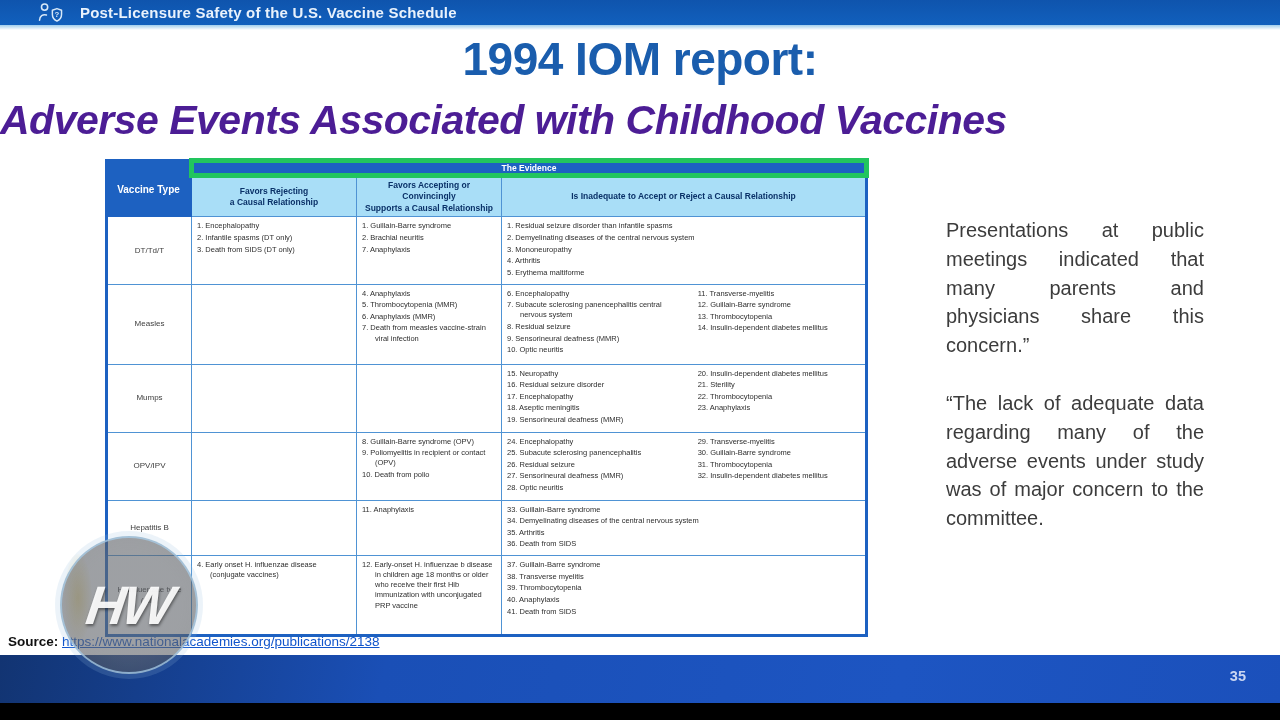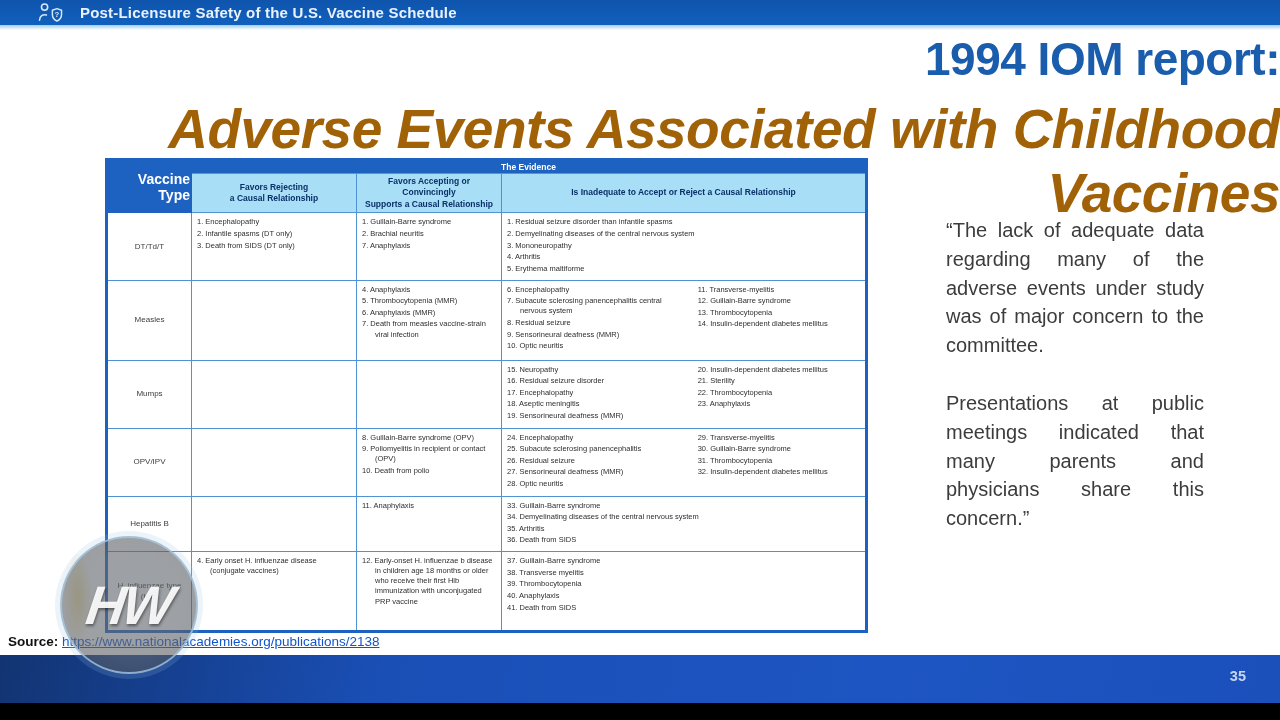--- a/index.html
+++ b/index.html
@@ -17,43 +17,43 @@
     color:#e9f2fc; z-index:2;
   }
   .top-bar-title { font-size:15px; font-weight:600; letter-spacing:.2px; }
   .top-bar-edge {
     position:absolute; top:25px; left:0; width:1280px; height:5px;
     background:linear-gradient(180deg,#9fcdec,rgba(255,255,255,0)); z-index:2;
   }
 
   
   .slide-title {
-    position:absolute; top:32px; left:0; width:1280px; text-align:right;
+    position:absolute; top:32px; left:0; width:1280px; text-align:center;
     font-size:46px; font-weight:800; color:#1a5dad; letter-spacing:-.5px;
   }
   .slide-subtitle {
-    position:absolute; top:97px; left:0; width:1280px; text-align:right;
-    font-size:55px; font-weight:700; font-style:italic; color:#a16207;
+    position:absolute; top:97px; left:0; width:1280px; text-align:left;
+    font-size:41px; font-weight:700; font-style:italic; color:#4c1d95;
     letter-spacing:-.5px;
   }
 
   
   table.iom-table {
     position:absolute; left:105px; top:158px; width:760px;
     border-collapse:collapse; table-layout:fixed;
     border:3px solid #1d61c1; background:#fff;
   }
   .iom-table th, .iom-table td { border:1px solid #4f93d4; }
   th.evidence {
     background:#1d61c1; color:#ffffff; font-size:8.5px; font-weight:700;
-    height:14px; padding:0; text-align:center; border:1px solid #22c55e;margin-top:27px;
+    height:14px; padding:0; text-align:center; border:5px solid #22c55e;margin-top:27px;
   }
   th.vt {
-    background:#1d61c1; color:#ffffff; font-size:14px; font-weight:700;
-    text-align:right; vertical-align:middle; border:1px solid #1d61c1;
+    background:#1d61c1; color:#ffffff; font-size:10px; font-weight:700;
+    text-align:center; vertical-align:middle; border:1px solid #1d61c1;
   }
   th.colhead {
     background:#a9def7; color:#0a3168; font-size:8.5px; font-weight:700;
     text-align:center; vertical-align:middle; white-space:pre-line;
     height:38px; padding:2px 4px; line-height:1.35;
   }
   tr.r1{height:62px} tr.r2{height:80px} tr.r3{height:68px}
   tr.r4{height:68px} tr.r5{height:54px} tr.r6{height:80px}
   td.vaccine-cell {
     text-align:center; vertical-align:middle; font-size:8px; color:#3d3d3d;
@@ -290,22 +290,22 @@
               <div class="line">40. Anaphylaxis</div>
               <div class="line">41. Death from SIDS</div>
             </div>
           </div>
         </td>
   </tr>
 </tbody>
   </table>
 
 <div class="quote">
+  <p>Presentations at public meetings indicated that many parents and physicians share this concern.”</p>
   <p>“The lack of adequate data regarding many of the adverse events under study was of major concern to the committee.</p>
-  <p>Presentations at public meetings indicated that many parents and physicians share this concern.”</p>
 </div>
 
 <div class="source-row">
   <span class="source-label">Source:</span>
   <a class="source-link">https://www.nationalacademies.org/publications/2138</a>
 </div>
 
 <div class="bottom-bar">
   <span class="page-number">35</span>
 </div>

